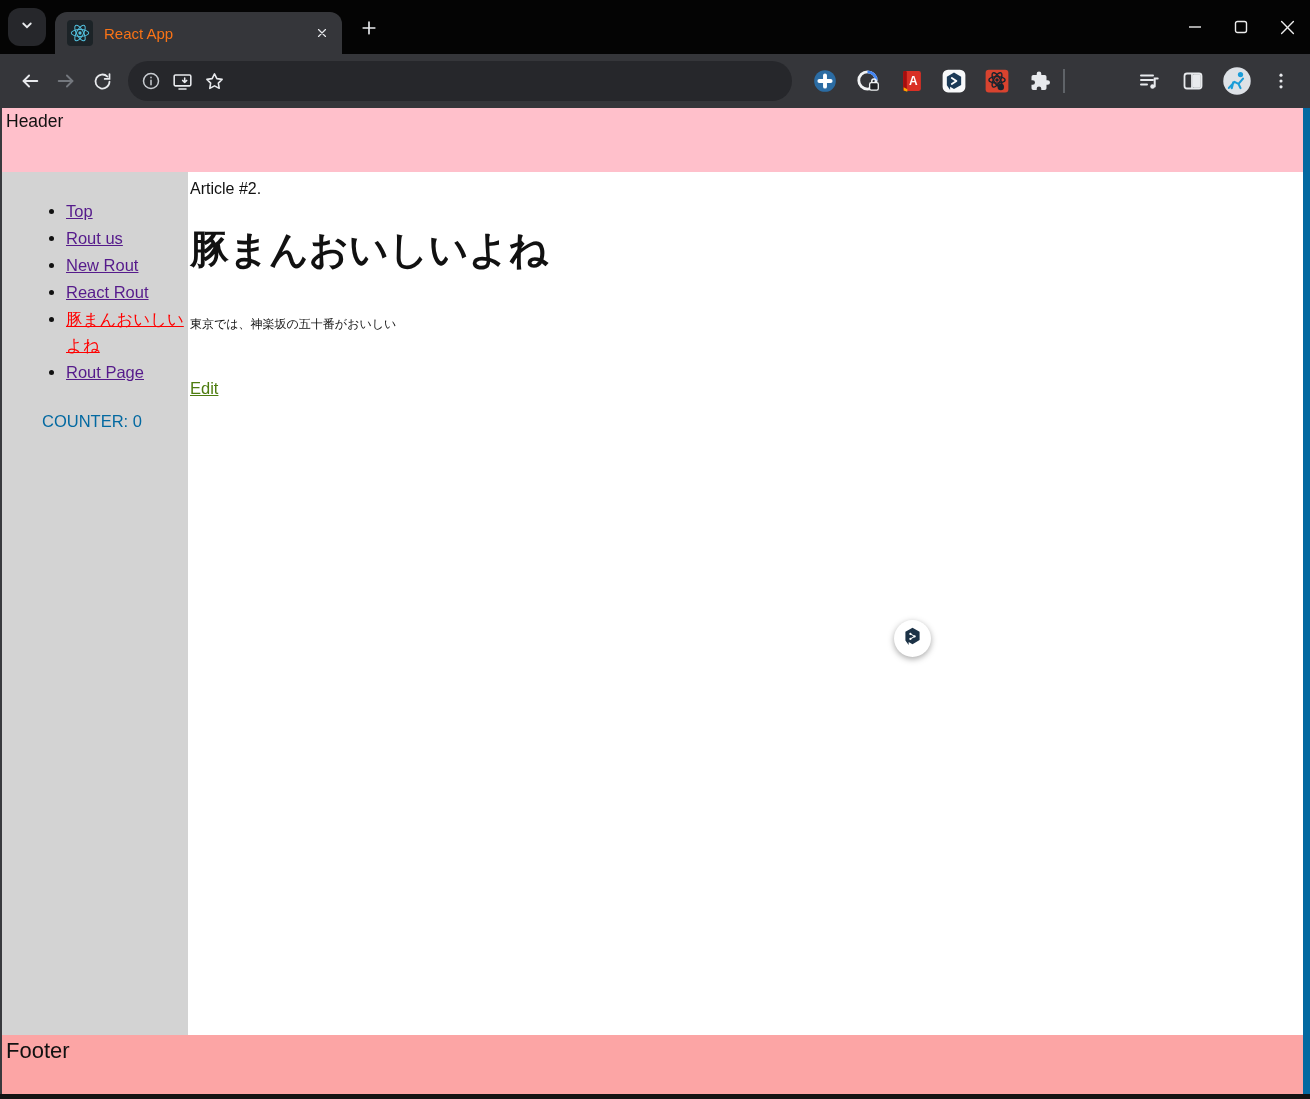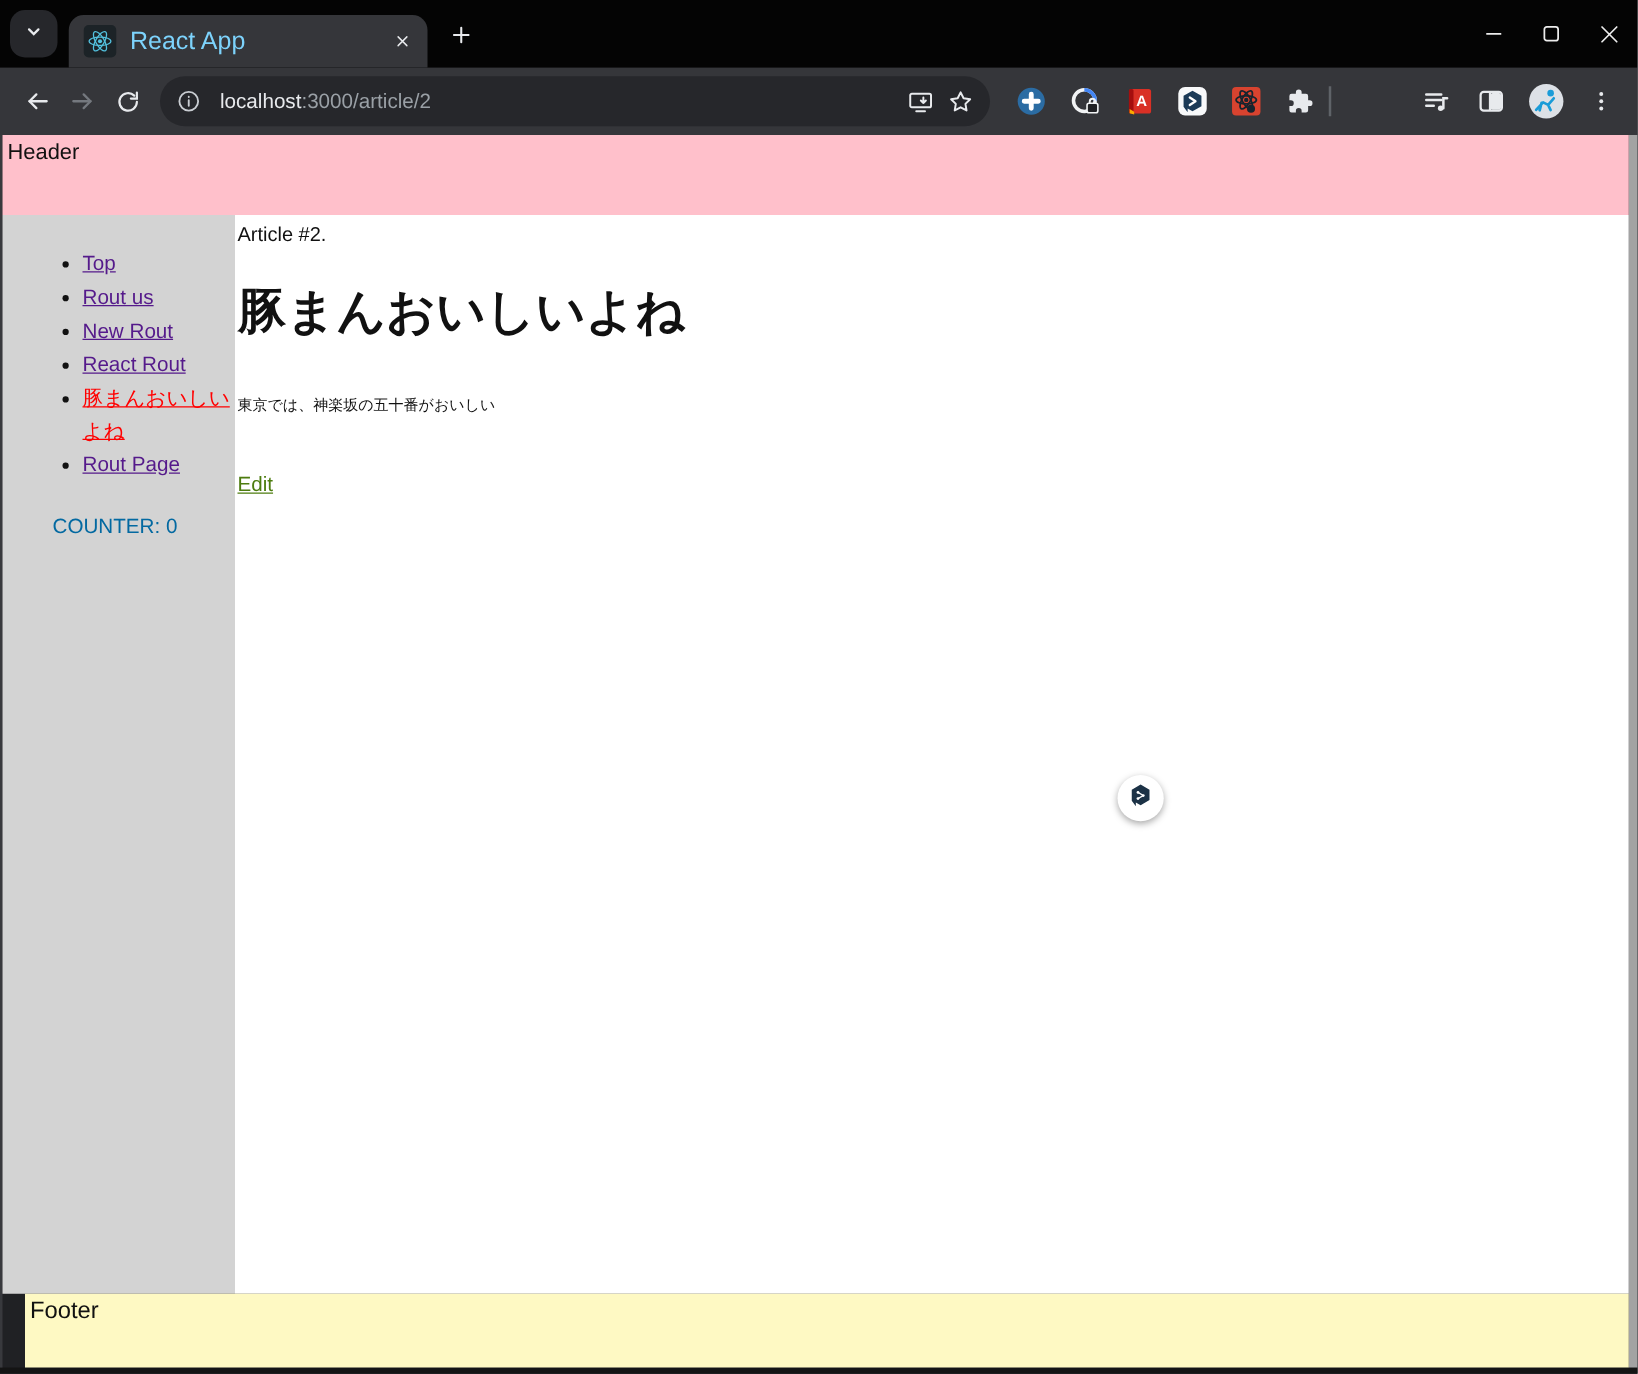--- a/index.html
+++ b/index.html
@@ -9,21 +9,21 @@
 
   
   .titlebar { position:relative; height:54px; background:#040404; flex:0 0 54px; }
   .tab-search { position:absolute; left:8px; top:8px; width:38px; height:38px;
     border-radius:12px; background:#26272B; display:grid; place-items:center; cursor:pointer; }
   .tab { position:absolute; left:55px; top:12px; width:287px; height:42px;
     background:#35363A; border-radius:12px 12px 0 0; display:flex; align-items:center;
     padding:0 8px 0 12px; }
   .favicon { width:26px; height:26px; border-radius:4px; background:#1C2327;
     display:grid; place-items:center; flex:0 0 26px; }
-  .tab-title { flex:1; margin-left:11px; color:#7dd3fc; font-size:20px; white-space:nowrap;
+  .tab-title { flex:1; margin-left:11px; color:#f97316; font-size:15px; white-space:nowrap;
     overflow:hidden; }
   .icon-btn { display:grid; place-items:center; cursor:pointer; border-radius:50%; }
   .tab-close { width:24px; height:24px; }
   .newtab { position:absolute; left:352px; top:11px; width:34px; height:34px; }
   .win-controls { position:absolute; right:0; top:0; height:54px; display:flex; }
   .win-btn { width:46px; height:54px; display:grid; place-items:center; cursor:pointer; }
 
   
   .toolbar { height:54px; background:#35363A; flex:0 0 54px; display:flex;
     align-items:center; padding:0 12px; }
@@ -34,39 +34,39 @@
   .url { flex:1; margin-left:10px; font-size:16.5px; color:#9AA0A6; white-space:nowrap; }
   .url .host { color:#E8EAED; }
   .pill-btn { width:32px; height:32px; flex:0 0 32px; }
   .ext-group { display:flex; align-items:center; gap:9px; margin-left:16px; }
   .ext-btn { width:34px; height:34px; }
   .sep { width:2px; height:24px; background:#5F6368; margin:0 6px; }
   .right-group { margin-left:auto; display:flex; align-items:center; gap:10px; }
 
   
   .viewport { position:relative; flex:1; display:flex; flex-direction:column;
-    border-left:2px solid #38393D; border-right:7px solid #a3a3a3; min-height:0; }
+    border-left:2px solid #38393D; border-right:7px solid #0369a1; min-height:0; }
   .app-header { flex:0 0 64px; background:#FFC0CB; color:#111; padding:3px 4px;
     font-size:17.5px; }
   .app-body { flex:1; display:flex; min-height:0; }
   .sidebar { flex:0 0 186px; background:#D3D3D3; }
   .sidebar ul { margin:26px 0 0; padding-left:64px; }
   .sidebar li { font-size:16.5px; line-height:26px; margin-bottom:1px; max-width:120px;
     overflow-wrap:anywhere; color:#111; }
   .sidebar a { color:#551A8B; text-decoration:underline; cursor:pointer; }
   .sidebar li.active a { color:#FF0000; }
   .counter { margin:27px 0 0 40px; font-size:16.5px; color:#0369a1; }
   .main { flex:1; background:#FFFFFF; padding:6px 0 0 2px; color:#111; }
   .article-number { font-size:16px; line-height:22px; }
   .main h1 { margin-top:30px; font-size:39px; line-height:1.05; font-weight:bold; }
   .article-body { margin-top:42px; font-size:12px; line-height:22px; }
   .edit-link { display:inline-block; margin-top:44px; font-size:16.5px;
     color:#4d7c0f; text-decoration:underline; cursor:pointer; }
-  .app-footer { flex:0 0 59px; background:#fef9c3; color:#111; padding:3px 4px;
-    font-size:19px;margin-left:18px; }
+  .app-footer { flex:0 0 59px; background:#fca5a5; color:#111; padding:3px 4px;
+    font-size:22px; }
   .bottom-strip { flex:0 0 5px; background:#141414; }
 
   .float-btn { position:absolute; left:892px; top:512px; width:37px; height:37px;
     border-radius:50%; background:#fff; box-shadow:0 2px 6px rgba(0,0,0,.35);
     display:grid; place-items:center; cursor:pointer; }
 </style>
 </head>
 <body>
 
 <div class="screen">
@@ -141,21 +141,20 @@
         </svg>
     </span>
 
     <div class="omnibox">
       <span class="icon-btn info-btn">
         <svg width="20" height="20" viewBox="0 0 24 24" fill="none" stroke="#C9CDD2" stroke-width="1.8" stroke-linecap="round">
             <circle cx="12" cy="12" r="9"></circle>
             <path d="M12 7.6v.4M12 11v5.4"></path>
           </svg>
       </span>
-      <span class="url"><span class="host">localhost</span><span>:3000/article/2</span></span>
       <span class="icon-btn pill-btn">
         <svg width="21" height="21" viewBox="0 0 24 24" fill="none" stroke="#E8EAED" stroke-width="1.8" stroke-linecap="round" stroke-linejoin="round">
             <rect x="2.5" y="4.5" width="19" height="12.5" rx="1.5"></rect>
             <path d="M8 20.5h8"></path>
             <path d="M14.5 8v5M12.2 10.8l2.3 2.3 2.3-2.3"></path>
           </svg>
       </span>
       <span class="icon-btn pill-btn">
         <svg width="21" height="21" viewBox="0 0 24 24" fill="none" stroke="#E8EAED" stroke-width="1.8" stroke-linejoin="round">
             <path d="M12 3.3l2.7 5.4 6 .9-4.3 4.2 1 6L12 17l-5.4 2.8 1-6-4.3-4.2 6-.9z"></path>

